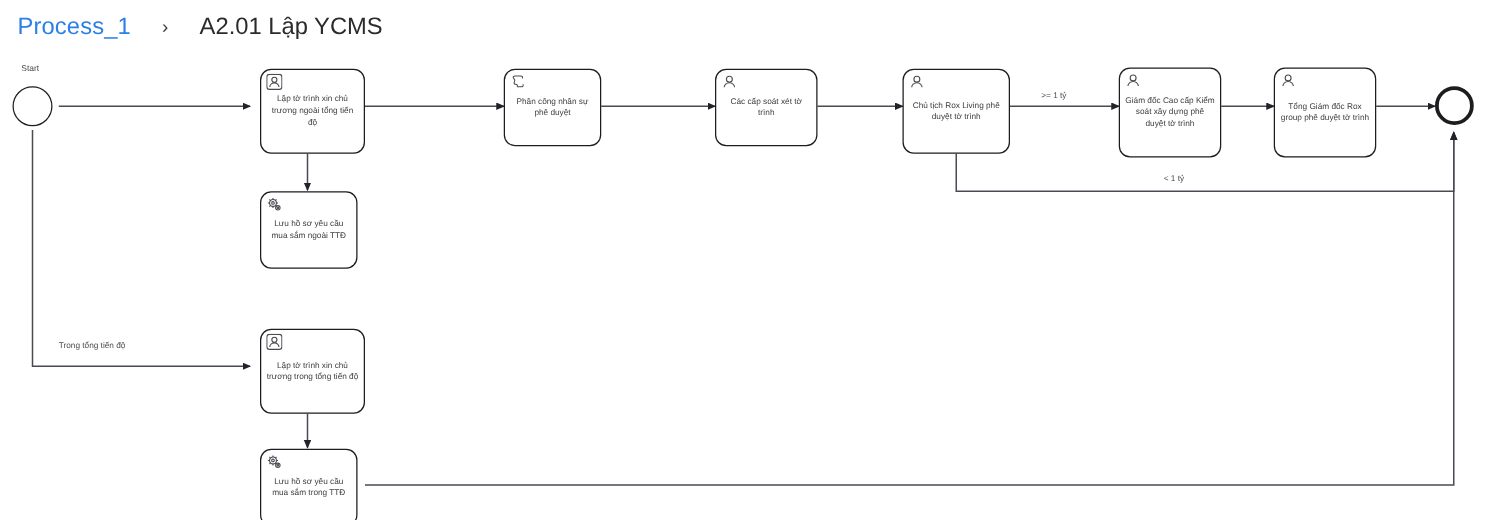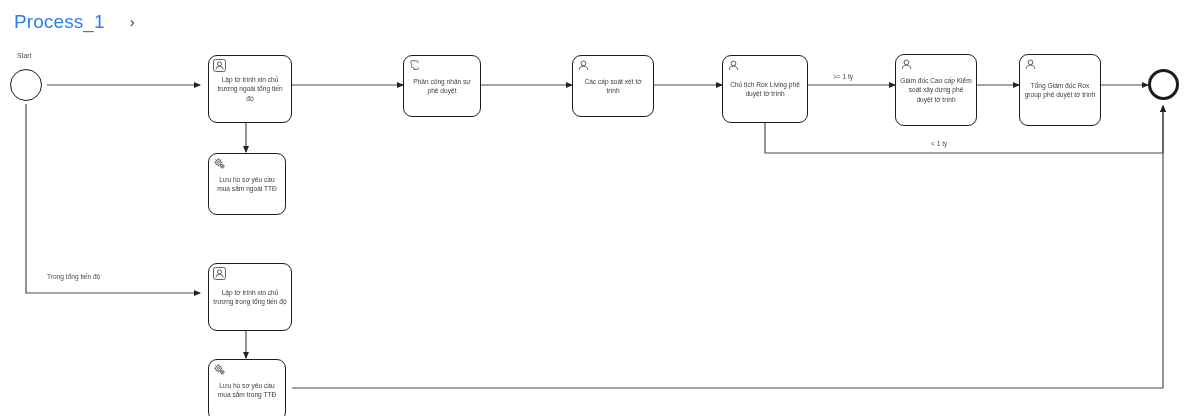--- a/index.html
+++ b/index.html
@@ -75,20 +75,21 @@
     color:#4a4a4a;
     white-space:nowrap;
   }
 </style>
 </head>
 <body>
 
 <div id="breadcrumb">
   <span class="crumb-link">Process_1</span>
   <span class="crumb-sep">›</span>
+  <span class="crumb-current">A2.01 Lập YCMS</span>
 </div>
 
 <div id="canvas">
 
   <svg id="wires" viewBox="0 0 1196 376" xmlns="http://www.w3.org/2000/svg">
     <defs>
       <marker id="arr" markerWidth="7" markerHeight="7" refX="6" refY="3" orient="auto" markerUnits="userSpaceOnUse">
         <path d="M0,0 L7,3 L0,6 z" fill="#22222a"></path>
       </marker>
     </defs>

